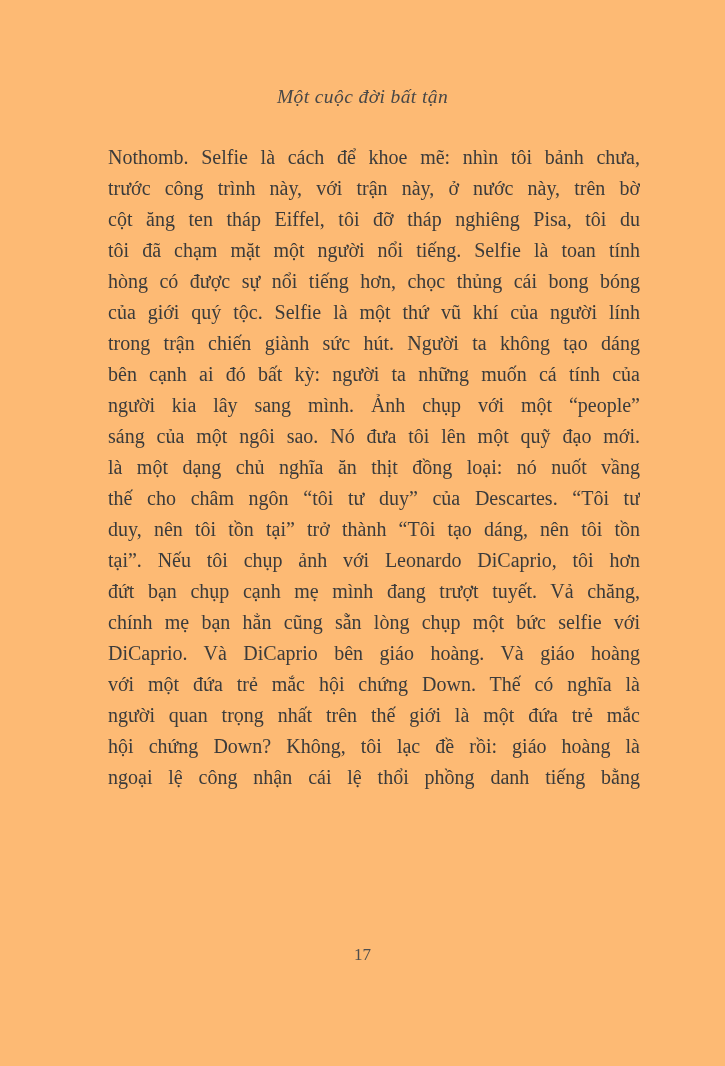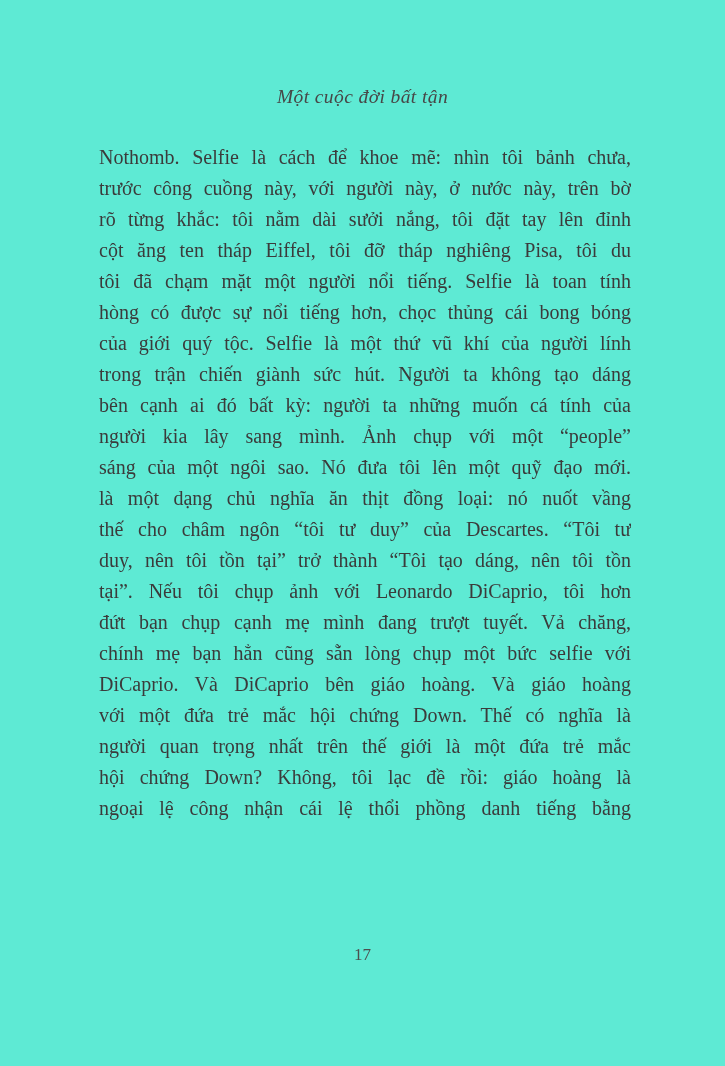--- a/index.html
+++ b/index.html
@@ -4,40 +4,40 @@
 <style>
   html, body {
     margin: 0;
     padding: 0;
     background: #ffffff;
   }
   .page {
     position: relative;
     width: 725px;
     height: 1066px;
-    background: #5eead4;
+    background: #fdba74;
     font-family: "Liberation Serif", "DejaVu Serif", serif;
     color: #3a3a3a;
     overflow: hidden;
   }
   .running-header {
     position: absolute;
     top: 86px;
     left: 0;
     width: 100%;
     text-align: center;
     font-style: italic;
     font-size: 19.5px;
     color: #474747;
     letter-spacing: 0.4px;
   }
   .body-text {
     position: absolute;
     top: 142px;
-    left: 99px;
+    left: 108px;
     width: 532px;
   }
   .text-line {
     font-size: 20px;
     line-height: 31px;
     height: 31px;
     overflow: hidden;
     text-align: justify;
     text-align-last: justify;
     color: #3b3b3b;
@@ -54,22 +54,21 @@
   }
 </style>
 </head>
 <body>
 
 <div class="page">
   <div class="running-header">Một cuộc đời bất tận</div>
 
   <div class="body-text">
       <div class="text-line">Nothomb. Selfie là cách để khoe mẽ: nhìn tôi bảnh chưa,</div>
-      <div class="text-line">trước công cuồng này, với người này, ở nước này, trên bờ</div>
-      <div class="text-line">rõ từng khắc: tôi nằm dài sưởi nắng, tôi đặt tay lên đỉnh</div>
+      <div class="text-line">trước công trình này, với trận này, ở nước này, trên bờ</div>
       <div class="text-line">cột ăng ten tháp Eiffel, tôi đỡ tháp nghiêng Pisa, tôi du</div>
       <div class="text-line">tôi đã chạm mặt một người nổi tiếng. Selfie là toan tính</div>
       <div class="text-line">hòng có được sự nổi tiếng hơn, chọc thủng cái bong bóng</div>
       <div class="text-line">của giới quý tộc. Selfie là một thứ vũ khí của người lính</div>
       <div class="text-line">trong trận chiến giành sức hút. Người ta không tạo dáng</div>
       <div class="text-line">bên cạnh ai đó bất kỳ: người ta những muốn cá tính của</div>
       <div class="text-line">người kia lây sang mình. Ảnh chụp với một “people”</div>
       <div class="text-line">sáng của một ngôi sao. Nó đưa tôi lên một quỹ đạo mới.</div>
       <div class="text-line">là một dạng chủ nghĩa ăn thịt đồng loại: nó nuốt vầng</div>
       <div class="text-line">thế cho châm ngôn “tôi tư duy” của Descartes. “Tôi tư</div>

